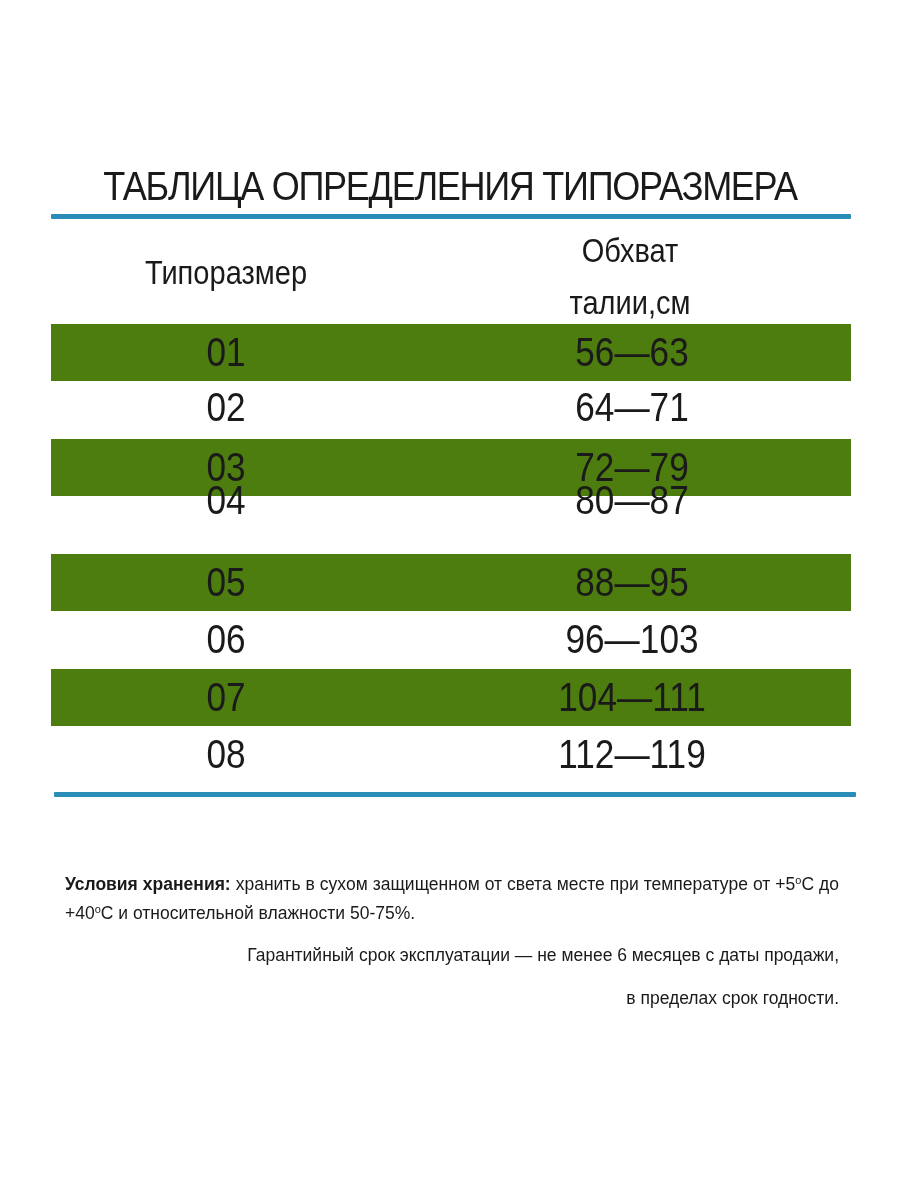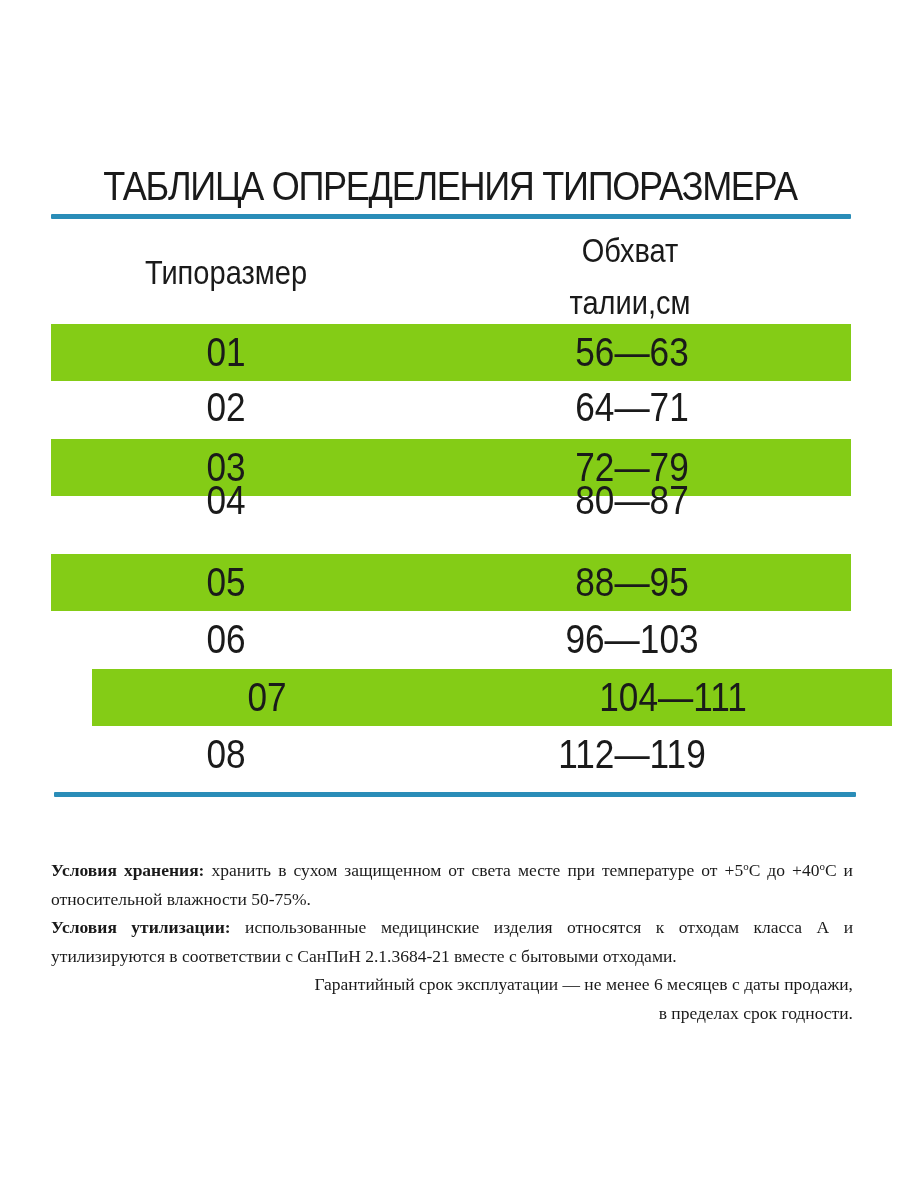--- a/index.html
+++ b/index.html
@@ -52,21 +52,21 @@
     .hdr-a { top: 250px; line-height: 46px; left: 51px; width: 350px; }
     .hdr-b1 { top: 228px; line-height: 46px; }
     .hdr-b2 { top: 280px; line-height: 46px; }
 
     .row {
       position: absolute;
       left: 51px;
       width: 800px;
       height: 57px;
     }
-    .row.shaded { background: #84cc16; }
+    .row.shaded { background: #4d7c0f; }
     .row .cell {
       position: absolute;
       top: 0;
       height: 57px;
       line-height: 57px;
       font-size: 40px;
       color: #1a1a1a;
       text-align: center;
       transform: scaleX(0.88);
     }
@@ -76,23 +76,22 @@
     .notes {
       position: absolute;
       left: 51px;
       top: 856px;
       width: 802px;
       font-size: 17.5px;
       line-height: 28.5px;
       color: #1a1a1a;
     }
     .notes p {
-      margin: 0;
+      margin: 14px;
       text-align: justify;
-      font-family: Liberation Serif, serif;
     }
     .notes p.left { text-align: right; }
     .notes b { font-weight: bold; }
     .notes sup { font-size: 11px; vertical-align: 6px; line-height: 0; }
   </style>
 </head>
 <body>
 
 <h1 class="title">ТАБЛИЦА ОПРЕДЕЛЕНИЯ ТИПОРАЗМЕРА</h1>
 
@@ -120,30 +119,29 @@
     <div class="cell b">80—87</div>
   </div>
   <div class="row shaded" style="top:554px;">
     <div class="cell a">05</div>
     <div class="cell b">88—95</div>
   </div>
   <div class="row" style="top:611px;">
     <div class="cell a">06</div>
     <div class="cell b">96—103</div>
   </div>
-  <div class="row shaded" style="top:669px;margin-left:41px;">
+  <div class="row shaded" style="top:669px;">
     <div class="cell a">07</div>
     <div class="cell b">104—111</div>
   </div>
   <div class="row" style="top:726px;">
     <div class="cell a">08</div>
     <div class="cell b">112—119</div>
   </div>
 </div>
 
 <div class="rule bottom"></div>
 
 <div class="notes">
   <p><b>Условия хранения:</b><span> хранить в сухом защищенном от света месте при температуре от +5</span><sup>о</sup><span>С до +40</span><sup>о</sup><span>С и относительной влажности 50-75%.</span></p>
-  <p><b>Условия утилизации:</b><span> использованные медицинские изделия относятся к отходам класса А и утилизируются в соответствии с СанПиН 2.1.3684-21 вместе с бытовыми отходами.</span></p>
   <p class="left">Гарантийный срок эксплуатации — не менее 6 месяцев с даты продажи,</p>
   <p class="left">в пределах срок годности.</p>
 </div>
 
 </body></html>

